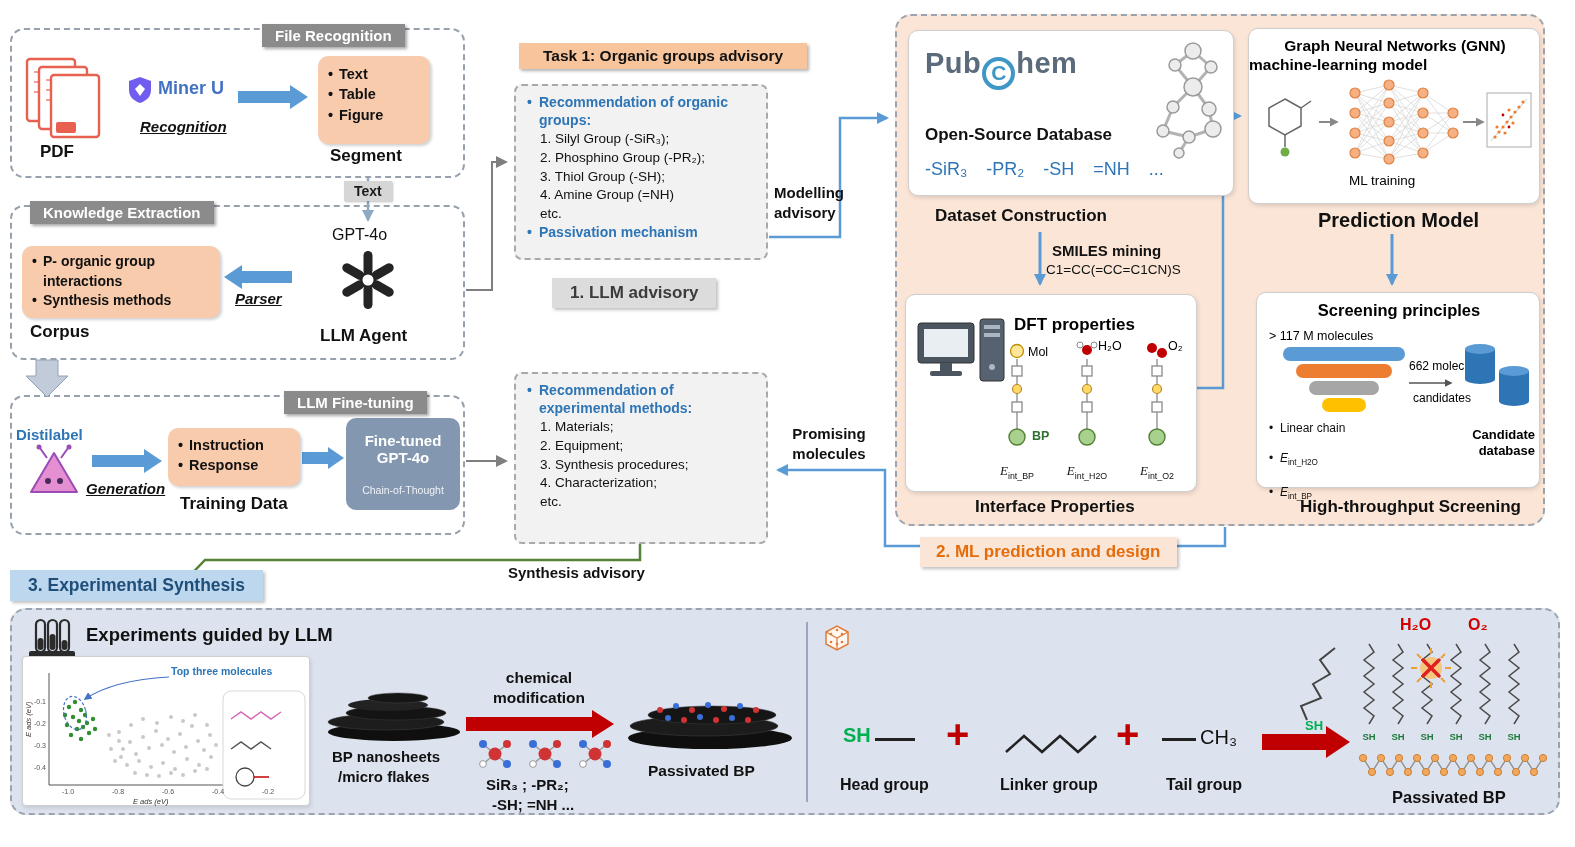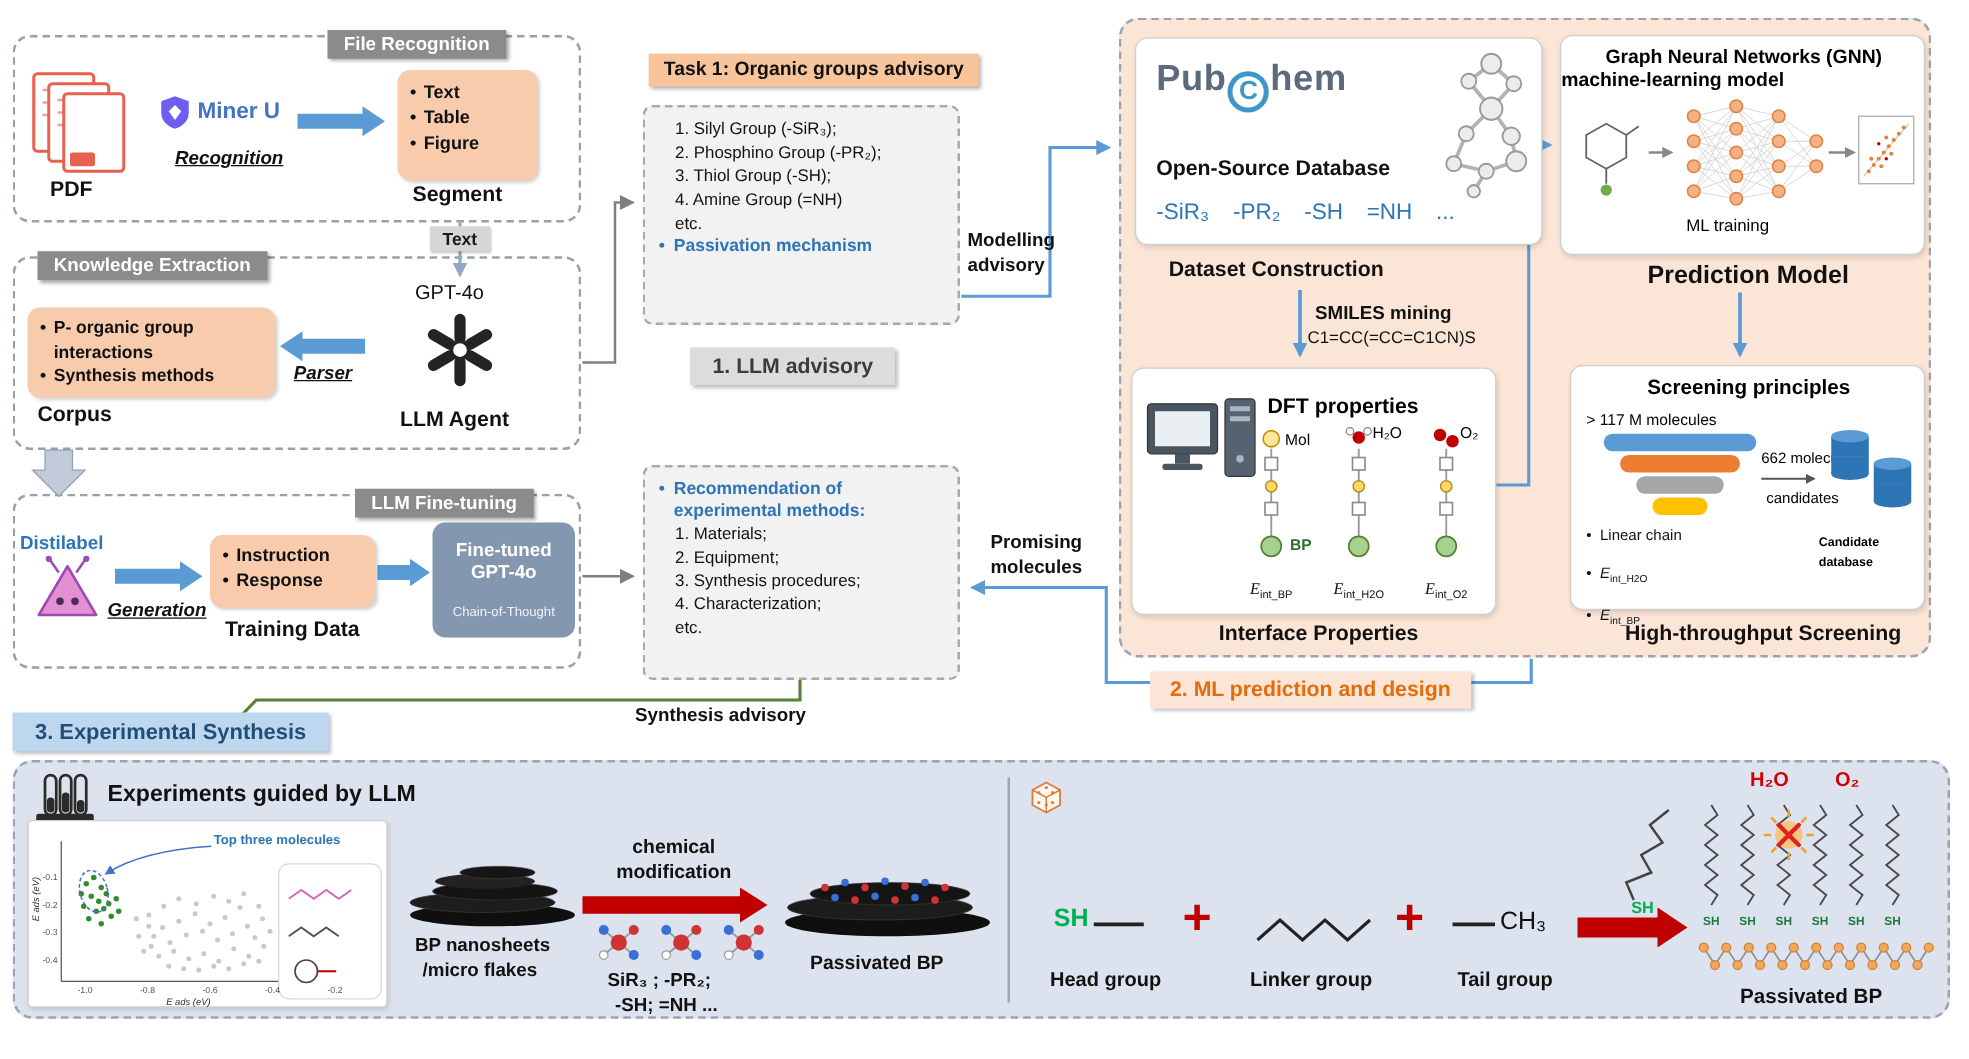--- a/index.html
+++ b/index.html
@@ -9,21 +9,21 @@
 .sec{position:absolute;z-index:0;border:2px dashed #9aa4b0;border-radius:16px}
 .overlay{position:absolute;left:0;top:0;z-index:1;pointer-events:none}
 .gray-badge{position:absolute;z-index:3;background:#8b8b8b;color:#fff;font-weight:bold;font-size:15px;padding:3px 13px;box-shadow:2px 2px 3px rgba(0,0,0,.35);white-space:nowrap}
 .orange-box{position:absolute;z-index:2;background:#f8cbad;border-radius:10px;box-shadow:2px 2px 3px rgba(0,0,0,.18);padding:8px 10px 8px 8px}
 .orange-box ul{list-style:none}
 .orange-box li{font-weight:bold;font-size:14.5px;color:#111;line-height:1.4;padding-left:13px;position:relative}
 .orange-box li::before{content:"•";position:absolute;left:2px}
 .lbl{position:absolute;z-index:2;font-weight:bold;color:#111;white-space:nowrap}
 .wrap{white-space:normal}
 .itun{font-style:italic;text-decoration:underline}
-.task-badge{position:absolute;z-index:3;background:#f7c49b;color:#111;font-weight:bold;font-size:15.5px;padding:4px 12px;box-shadow:2px 2px 3px rgba(0,0,0,.3);white-space:nowrap}
+.task-badge{position:absolute;z-index:3;background:#f7c49b;color:#111;font-weight:bold;font-size:15.5px;padding:4px 24px;box-shadow:2px 2px 3px rgba(0,0,0,.3);white-space:nowrap}
 .task-box{position:absolute;z-index:2;background:#f2f2f2;border:2px dashed #a9a9a9;border-radius:8px;padding:8px 10px}
 .task-box .bhead{position:relative;color:#2e75b6;font-weight:bold;font-size:14px;line-height:1.28;padding-left:13px}
 .task-box .bhead::before{content:"•";position:absolute;left:1px}
 .task-box .titem{font-size:13.5px;color:#111;line-height:1.4;margin-left:14px}
 .white-card{position:absolute;z-index:2;background:#fff;border:1px solid #cfcfcf;border-radius:10px;box-shadow:1px 2px 4px rgba(0,0,0,.12)}
 .rel{position:absolute}
 .bullet{position:relative;padding-left:11px}
 .bullet::before{content:"•";position:absolute;left:0}
 .pc-c{display:inline-flex;width:33px;height:33px;border:4px solid #3e97c6;border-radius:50%;align-items:center;justify-content:center;font-weight:bold;font-size:21px;color:#3e97c6;margin:0 1px;vertical-align:-7px}
 .pub-t{font-weight:bold;font-size:29px;color:#5b6b7b;letter-spacing:.5px}
@@ -161,20 +161,21 @@
   </div>
   <div class="lbl" style="left:180px;top:494px;font-size:17px">Training Data</div>
   <div class="finebox" style="left:346px;top:418px;width:114px;height:92px">
     <div style="font-weight:bold;font-size:15px">Fine-tuned</div>
     <div style="font-weight:bold;font-size:15px">GPT-4o</div>
     <div style="font-size:10.5px;margin-top:18px;color:#eef2f7">Chain-of-Thought</div>
   </div>
 
   <div class="task-badge" style="left:519px;top:43px">Task 1: Organic groups advisory</div>
   <div class="task-box" style="left:514px;top:84px;width:254px;height:176px">
+    <div class="bhead">Recommendation of organic groups:</div>
     <div class="titem">1. Silyl Group (-SiR₃);</div>
     <div class="titem">2. Phosphino Group (-PR₂);</div>
     <div class="titem">3. Thiol Group (-SH);</div>
     <div class="titem">4. Amine Group (=NH)</div>
     <div class="titem">etc.</div>
     <div class="bhead">Passivation mechanism</div>
   </div>
   <div class="badge-llm" style="left:552px;top:278px">1. LLM advisory</div>
   <div class="task-box" style="left:514px;top:372px;width:254px;height:172px">
     <div class="bhead" style="white-space:normal;width:210px">Recommendation of experimental methods:</div>
@@ -358,21 +359,21 @@
           <ellipse cx="19" cy="26" rx="15" ry="5" fill="#5b9bd5"></ellipse>
           <rect x="4" y="10" width="30" height="16" fill="#2e75b6"></rect>
           <ellipse cx="19" cy="10" rx="15" ry="5" fill="#5b9bd5"></ellipse>
           <rect x="4" y="26" width="30" height="14" fill="#2e75b6"></rect>
           <ellipse cx="19" cy="40" rx="15" ry="5" fill="#2e75b6"></ellipse>
         </g>
     </svg>
     <div class="rel scr-b bullet" style="left:12px;top:128px">Linear chain</div>
     <div class="rel scr-b bullet" style="left:12px;top:143px"><i>E</i><sub>int_H2O</sub></div>
     <div class="rel scr-b bullet" style="left:12px;top:158px"><i>E</i><sub>int_BP</sub></div>
-    <div class="rel wrap" style="left:198px;top:134px;width:80px;font-weight:bold;font-size:10px;text-align:left;line-height:16px">Candidate database</div>
+    <div class="rel wrap" style="left:198px;top:134px;width:80px;font-weight:bold;font-size:13px;text-align:right;line-height:16px">Candidate database</div>
   </div>
   <div class="lbl" style="left:1300px;top:497px;font-size:17px">High-throughput Screening</div>
   <div class="sec-badge2" style="left:920px;top:537px">2. ML prediction and design</div>
 
   <div class="sec-badge3" style="left:10px;top:570px">3. Experimental Synthesis</div>
   <svg class="overlay" style="left:28px;top:618px;z-index:2" width="48" height="44" viewBox="0 0 48 44">
     <g fill="none" stroke="#2b2b2b" stroke-width="2.2">
         <rect x="8" y="2" width="9" height="32" rx="4.5"></rect>
         <rect x="20" y="2" width="9" height="32" rx="4.5"></rect>
         <rect x="32" y="2" width="9" height="32" rx="4.5"></rect>

